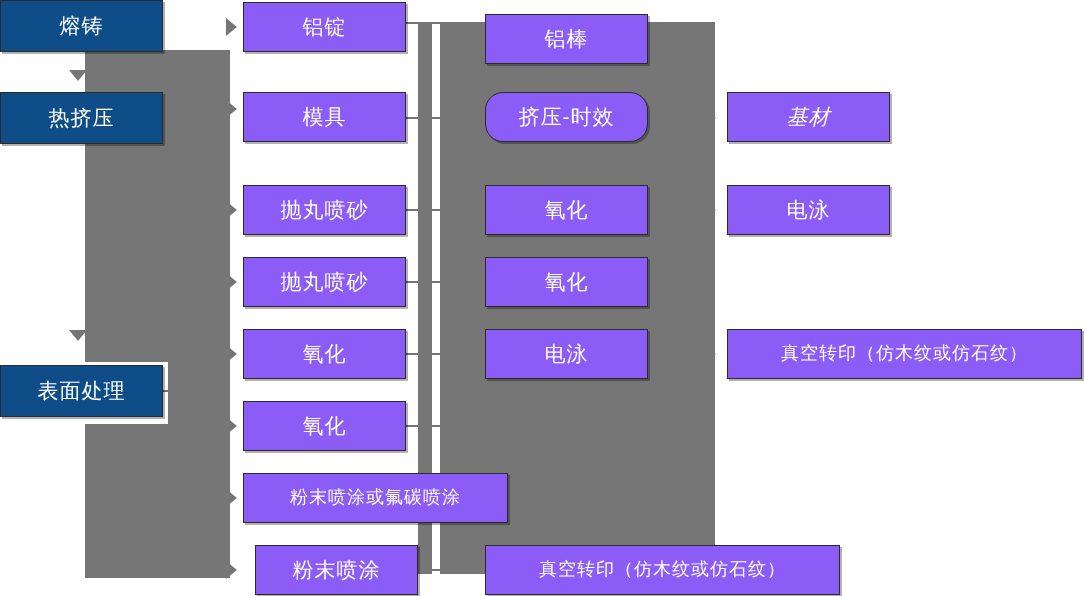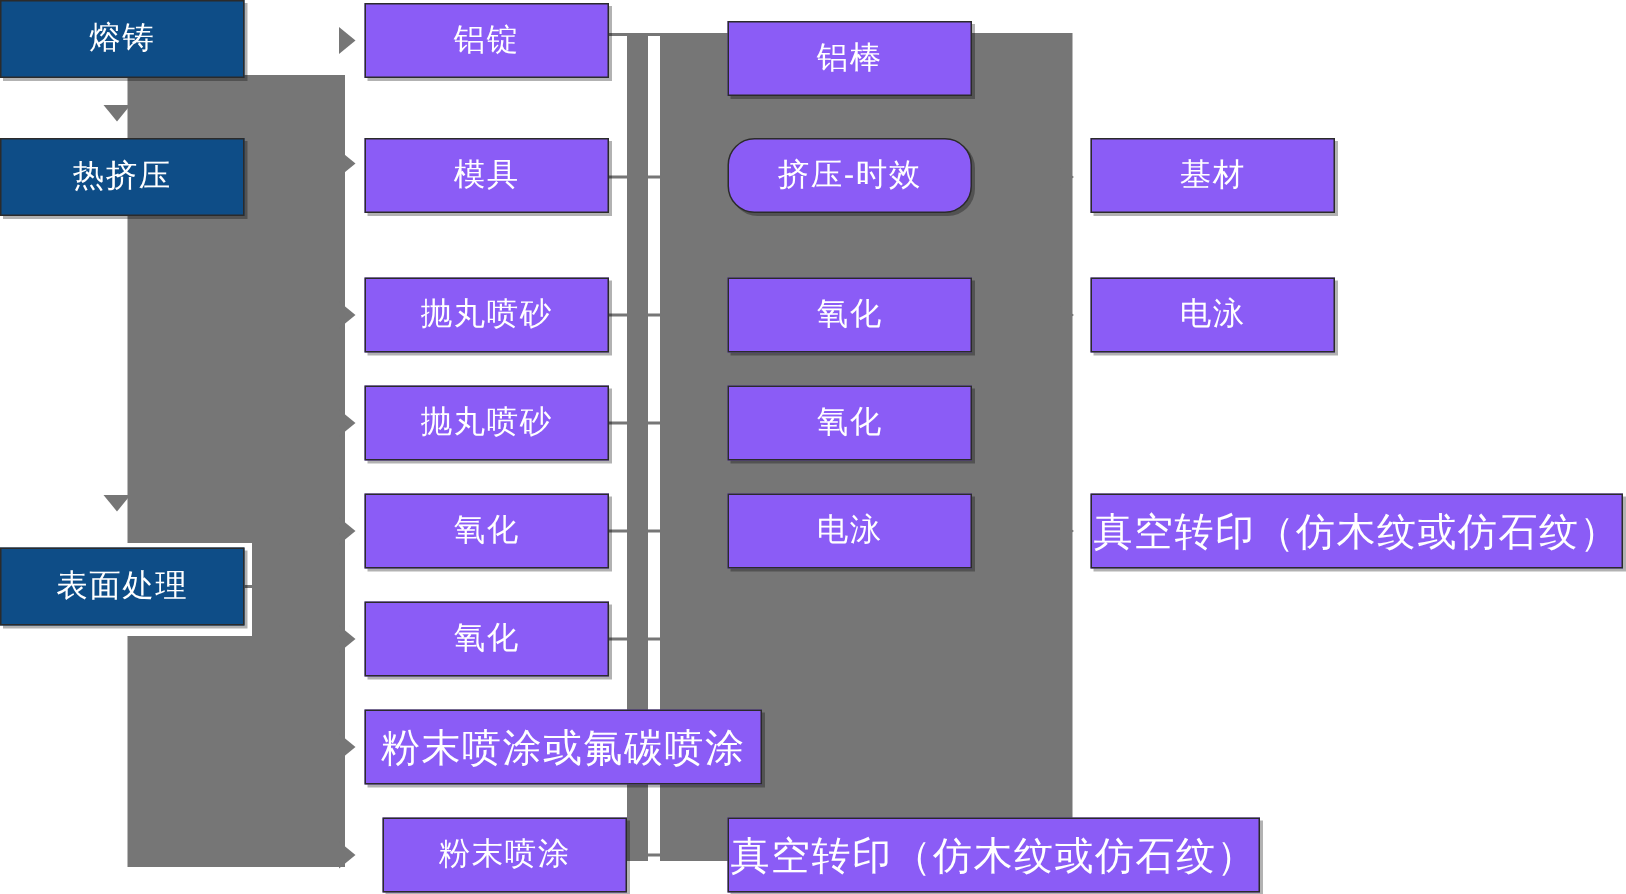--- a/index.html
+++ b/index.html
@@ -71,21 +71,21 @@
     box-sizing: border-box;
     box-shadow: 2px 2px 0 rgba(0,0,0,0.30);
     font-size: 21px;
     line-height: 1.1;
     letter-spacing: 1px;
     white-space: nowrap;
     user-select: none;
   }
   .node.dark  { background: #0E4D87; }
   .node.light { background: #8b5cf6; }
-  .node.wide  { font-size: 26px; }
+  .node.wide  { font-size: 18px; }
 </style>
 </head>
 <body>
 
 <div id="canvas">
 
   <div class="gray" style="left:85px; top:50px; width:145px; height:528px;"></div>
 
   <div class="white-gap" style="left:0px; top:362px; width:168px; height:62px;"></div>
 
@@ -167,21 +167,21 @@
   <div class="node light" style="left:485px; top:257px; width:163px; height:50px;">
     <span>氧化</span>
   </div>
   <div class="node light" style="left:485px; top:329px; width:163px; height:50px;">
     <span>电泳</span>
   </div>
   <div class="node light wide" style="left:485px; top:545px; width:355px; height:50px;">
     <span>真空转印（仿木纹或仿石纹）</span>
   </div>
 
-  <div class="node light" style="left:727px; top:92px;  width:163px; height:50px;">
+  <div class="node light" style="left:727px; top:92px;  width:163px; height:50px;font-style:italic;">
     <span>基材</span>
   </div>
   <div class="node light" style="left:727px; top:185px; width:163px; height:50px;">
     <span>电泳</span>
   </div>
   <div class="node light wide" style="left:727px; top:329px; width:355px; height:50px;">
     <span>真空转印（仿木纹或仿石纹）</span>
   </div>
 
 </div>

